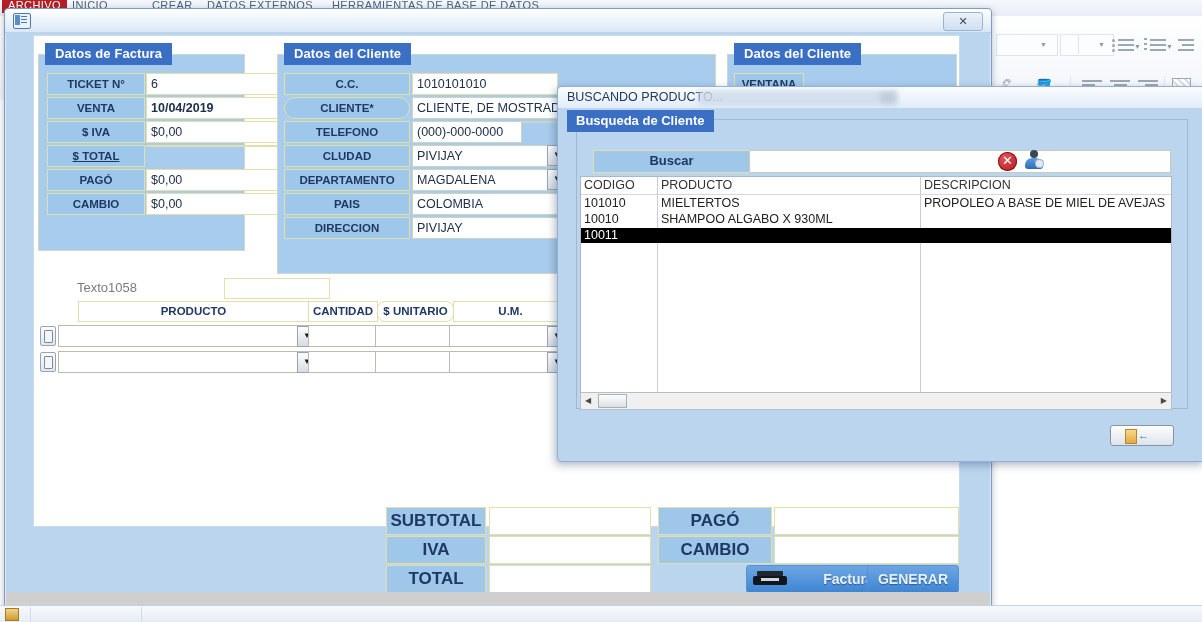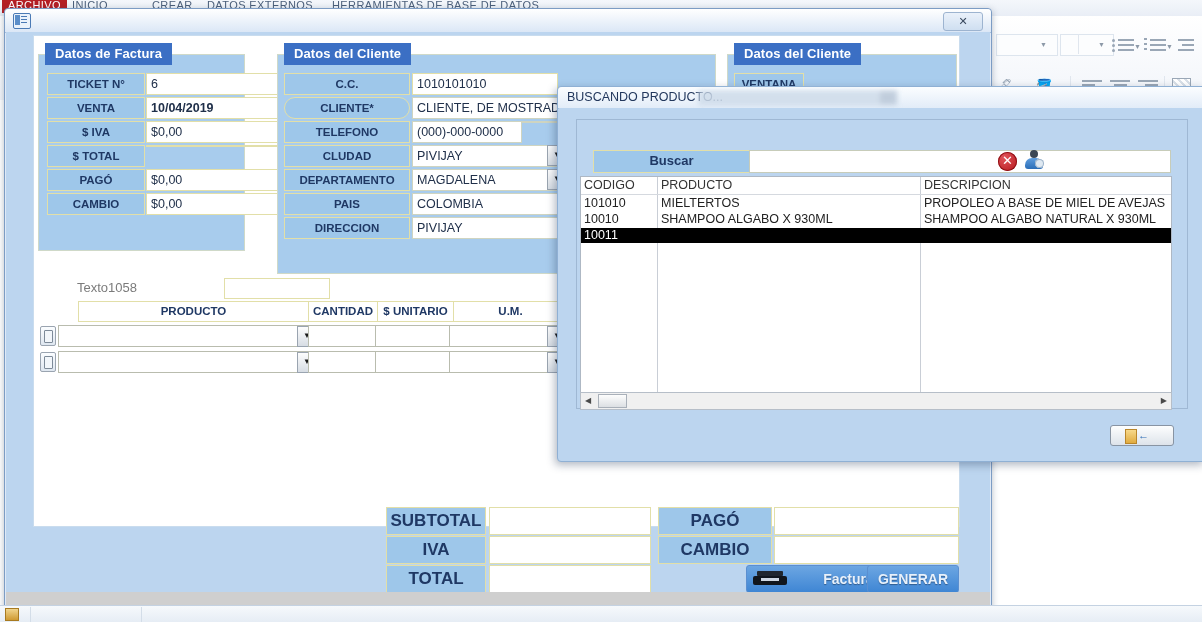--- a/index.html
+++ b/index.html
@@ -251,21 +251,21 @@
 
       <div class="panel" style="left:4px;top:18px;width:205px;height:195px;">
         <div class="panel-head" style="left:6px;top:-12px;">Datos de Factura</div>
       </div>
       <div class="flabel" style="left:13px;top:37px;width:96px;">TICKET N°</div>
       <div class="fbox" style="left:112px;top:37px;width:128px;">6</div>
       <div class="flabel" style="left:13px;top:61px;width:96px;">VENTA</div>
       <div class="fbox" style="left:112px;top:61px;width:128px;font-weight:bold;">10/04/2019</div>
       <div class="flabel" style="left:13px;top:85px;width:96px;">$ IVA</div>
       <div class="fbox" style="left:112px;top:85px;width:128px;">$0,00</div>
-      <div class="flabel" style="left:13px;top:109px;width:96px;">$ TOTAL</div>
+      <div class="flabel" style="left:13px;top:109px;width:96px;text-decoration:underline;">$ TOTAL</div>
       <div class="fbox" style="left:112px;top:109px;width:128px;"></div>
       <div class="flabel" style="left:13px;top:133px;width:96px;">PAGÓ</div>
       <div class="fbox" style="left:112px;top:133px;width:128px;">$0,00</div>
       <div class="flabel" style="left:13px;top:157px;width:96px;">CAMBIO</div>
       <div class="fbox" style="left:112px;top:157px;width:128px;">$0,00</div>
 
       <div class="panel" style="left:243px;top:18px;width:437px;height:218px;">
         <div class="panel-head" style="left:6px;top:-12px;">Datos del Cliente</div>
       </div>
       <div class="flabel" style="left:250px;top:37px;width:124px;">C.C.</div>
@@ -289,21 +289,21 @@
       <div class="panel" style="left:693px;top:18px;width:228px;height:62px;">
         <div class="panel-head" style="left:6px;top:-12px;">Datos del Cliente</div>
       </div>
       <div class="flabel" style="left:700px;top:37px;width:68px;">VENTANA</div>
 
       <div id="texto1058">Texto1058</div>
       <div id="texto1058-box"></div>
 
       <div class="gridhead" style="left:44px;top:265px;width:229px;">PRODUCTO</div>
       <div class="gridhead" style="left:274px;top:265px;width:68px;">CANTIDAD</div>
-      <div class="gridhead" style="left:343px;top:265px;width:75px;">$ UNITARIO</div>
+      <div class="gridhead" style="left:343px;top:265px;width:75px;border-radius:8px;">$ UNITARIO</div>
       <div class="gridhead" style="left:419px;top:265px;width:113px;">U.M.</div>
       <div class="gridhead" style="left:533px;top:265px;width:47px;">IVA</div>
 
       <div class="rowsel" style="left:6px;top:290px;">
           <i></i>
         </div>
       <div class="gridcell" style="left:24px;top:289px;width:250px;"></div>
       <div class="fcombo-btn" style="left:263px;top:290px;">▼</div>
       <div class="gridcell" style="left:274px;top:289px;width:68px;"></div>
       <div class="gridcell" style="left:341px;top:289px;width:75px;"></div>
@@ -355,20 +355,21 @@
     <div id="dialog-title">BUSCANDO PRODUCTO...</div>
     <div id="dialog-ghost-combo">
       <span></span>
       <i></i>
     </div>
     <div id="dialog-ghost-text"></div>
   </div>
 
   <div id="dialog-body">
     <div id="dlg-panel"></div>
+    <div id="dlg-panel-head">Busqueda de Cliente</div>
   </div>
 </div>
 
 <div id="btn-buscar">Buscar</div>
 <div id="search-input"></div>
 <div id="clear-icon">
   <b>✕</b>
 </div>
 <div id="person-icon">
   <span class="ph"></span>
@@ -388,21 +389,20 @@
   <div class="dg-hline" style="top:17px;"></div>
 
   <div class="dg-row" style="top:19px;">
     <span class="dg-c-codigo">101010</span>
     <span class="dg-c-producto">MIELTERTOS</span>
     <span class="dg-c-descripcion">PROPOLEO A BASE DE MIEL DE AVEJAS</span>
   </div>
   <div class="dg-row" style="top:35px;">
     <span class="dg-c-codigo">10010</span>
     <span class="dg-c-producto">SHAMPOO ALGABO X 930ML</span>
-    <span class="dg-c-descripcion">SHAMPOO ALGABO NATURAL X 930ML</span>
   </div>
   <div class="dg-row selected" style="top:51px;">
     <span class="dg-c-codigo">10011</span>
   </div>
 </div>
 
 <div id="dlg-hscroll">
   <div class="arr" style="left:4px;">◀</div>
   <div class="thumb"></div>
   <div class="arr" style="right:4px;">▶</div>

